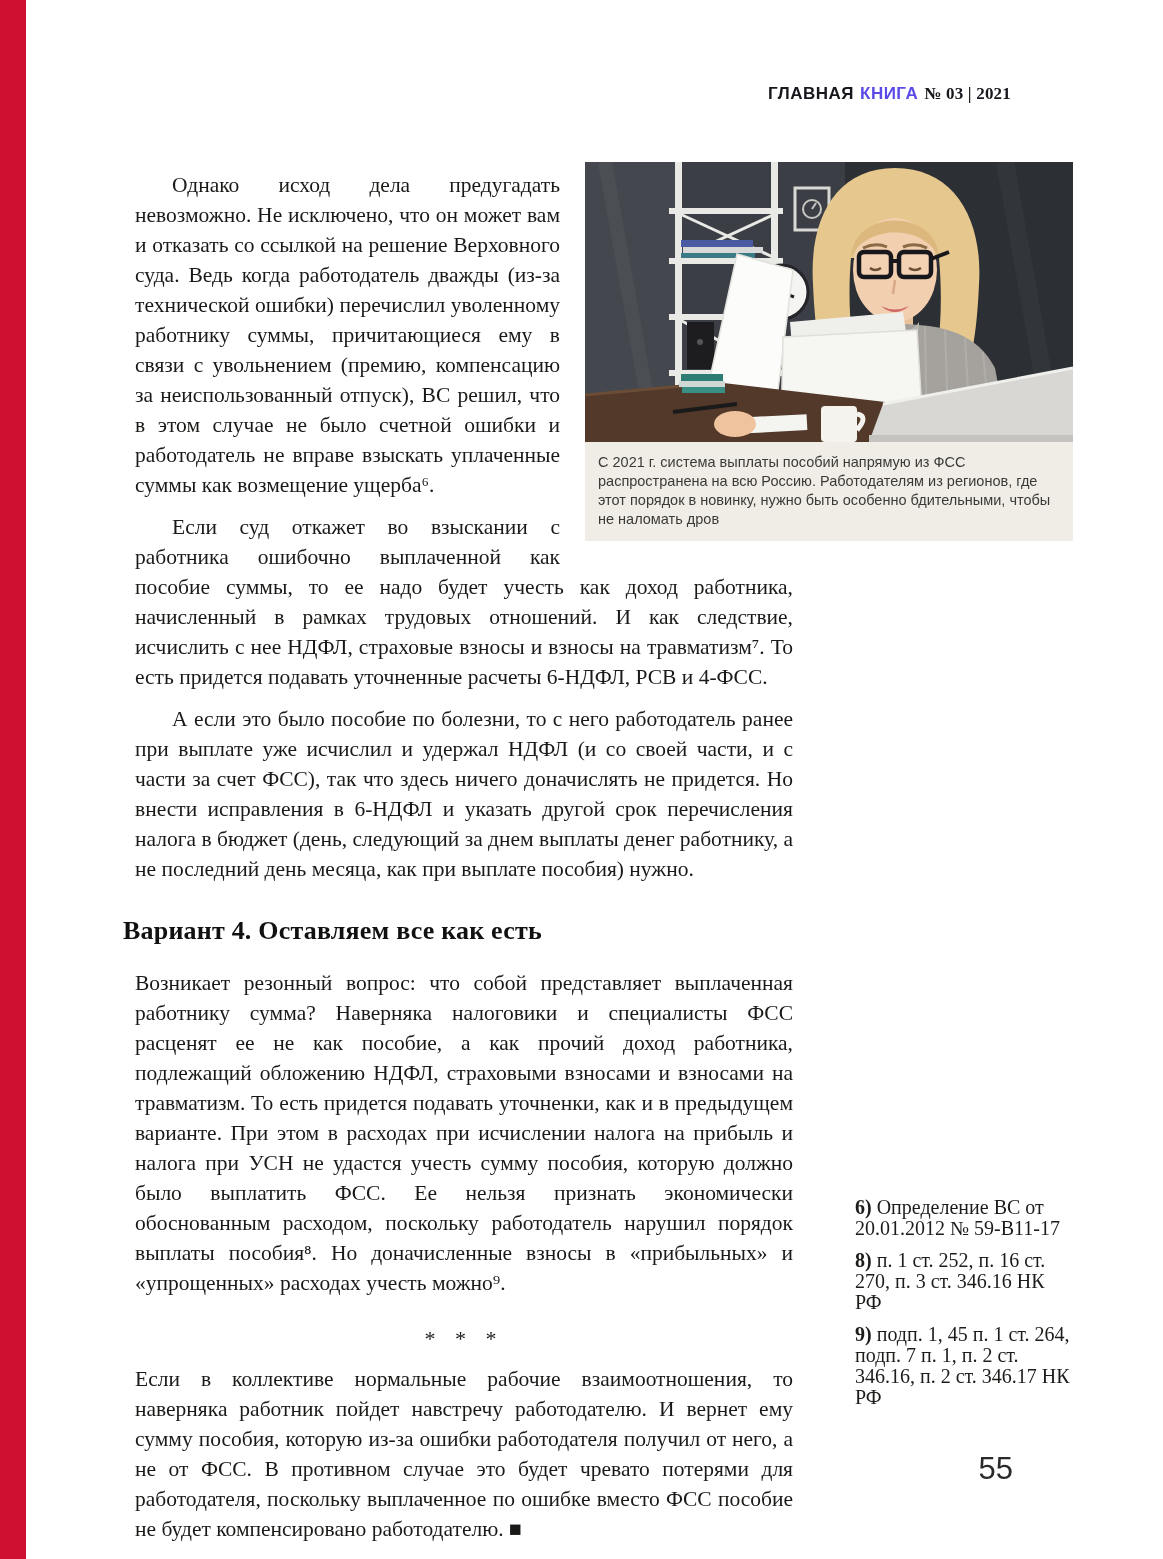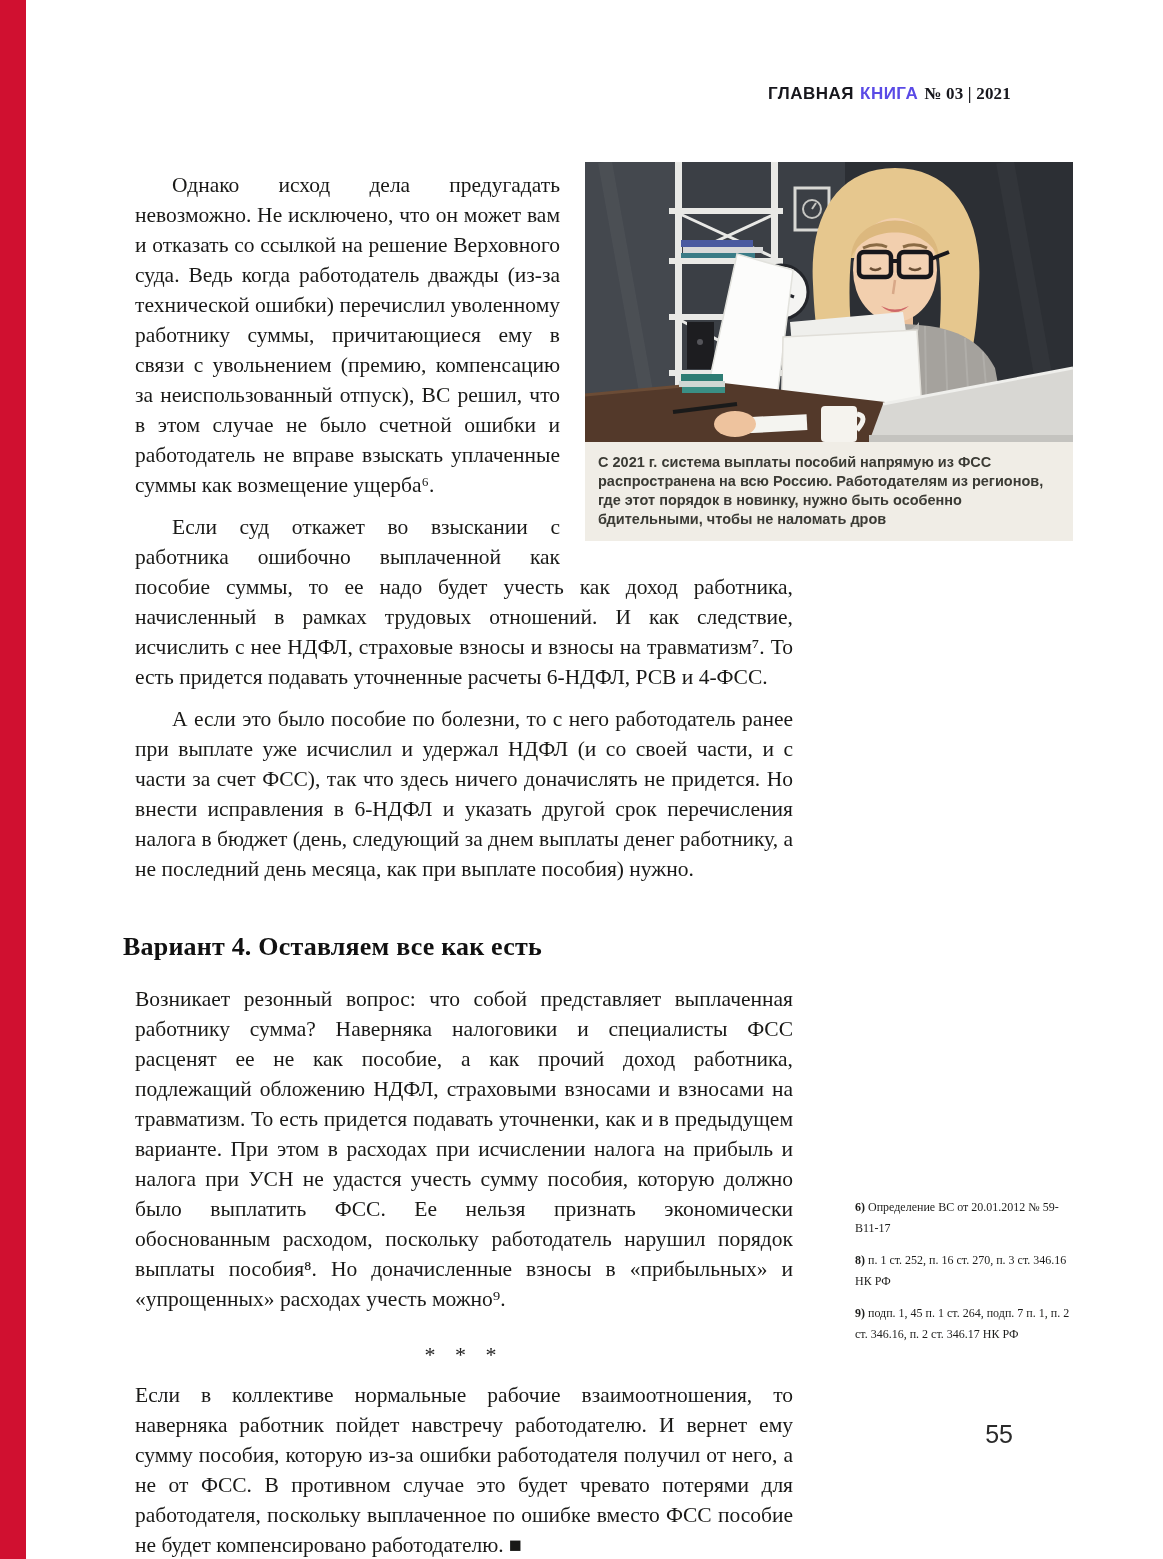--- a/index.html
+++ b/index.html
@@ -33,46 +33,46 @@
     float:right;width:488px;
     margin:4px 0 30px 25px;
     margin-right:-268px;
     padding:0;
   }
   .photo-block svg{display:block;}
   .photo-caption{
     background:#f0ede6;
     font-family:"Liberation Sans","DejaVu Sans",sans-serif;
     font-size:14.5px;line-height:19px;color:#3b3b35;
-    padding:11px 13px 12px 13px;margin:0;font-weight:bold;
+    padding:11px 13px 12px 13px;margin:0;
   }
   p.body{
     margin:12px;text-align:justify;
     font-size:21.5px;line-height:30px;
   }
   p.indent{text-indent:37px;}
   h2.section-heading{
-    margin:48px 0 22px 0;
+    margin:32px 0 22px 0;
     font-size:26px;line-height:30px;font-weight:bold;color:#111;
     letter-spacing:.2px;
   }
   .separator{
     text-align:center;font-size:22px;letter-spacing:7px;
     margin:28px 0 12px 0;color:#222;
   }
   .footnotes{
     position:absolute;left:855px;top:1197px;width:220px;
-    font-size:12px;line-height:21px;color:#1c1c1a;
+    font-size:20px;line-height:21px;color:#1c1c1a;
   }
   .footnote{margin:0 0 11px 0;}
   .footnote b{font-weight:bold;}
   .page-number{
-    position:absolute;top:1420px;right:91px;
+    position:absolute;top:1451px;right:91px;
     font-family:"Liberation Sans","DejaVu Sans",sans-serif;
-    font-size:25px;color:#2a2a2a;
+    font-size:31px;color:#2a2a2a;
   }
 </style>
 </head>
 <body>
 
 <div class="page">
 
   <div class="red-stripe"></div>
 
   <header class="page-header">

